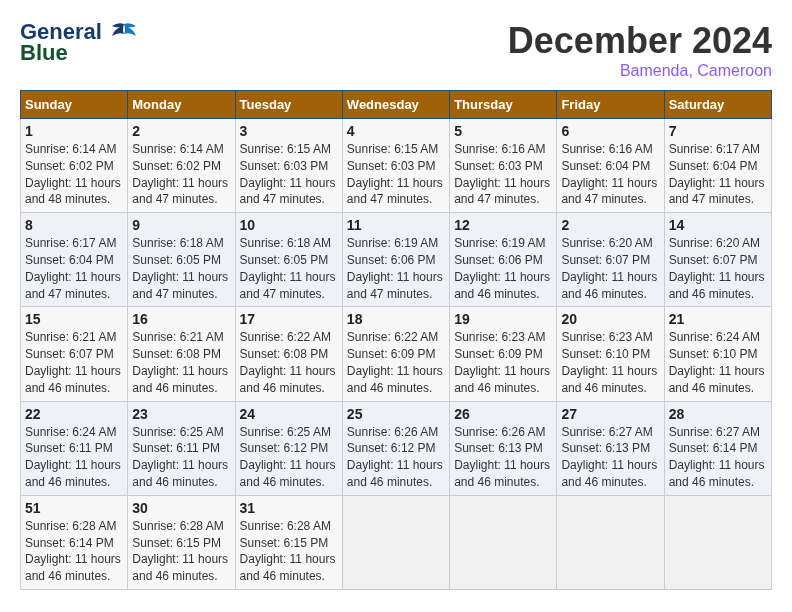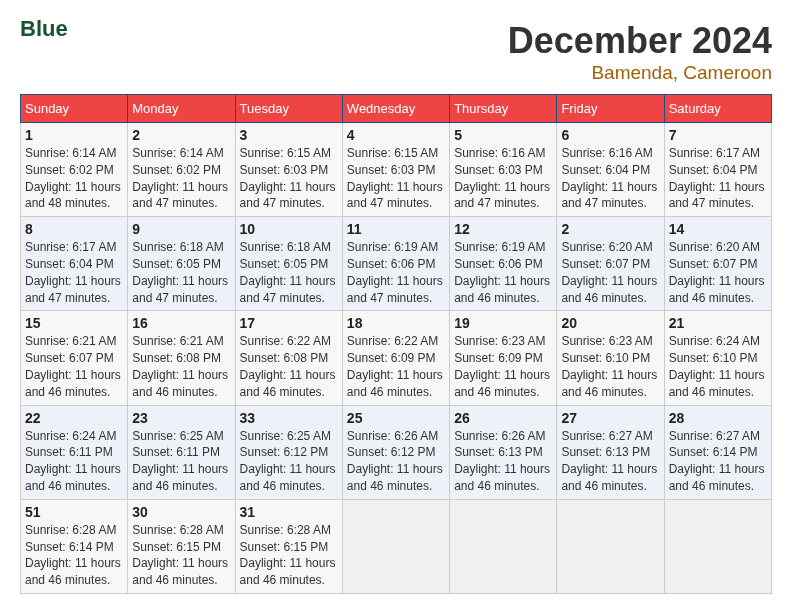--- a/index.html
+++ b/index.html
@@ -23,35 +23,35 @@
     }
     .title-block {
       text-align: right;
     }
     .month-title {
       font-size: 36px;
       font-weight: bold;
       color: #333;
     }
     .location-title {
-      font-size: 19px;
-      color: #a16207;
+      font-size: 16px;
+      color: #8b5cf6;
     }
     .calendar-table {
       width: 100%;
       border-collapse: collapse;
       font-size: 11px;
     }
     .calendar-table thead tr th {
-      background-color: #ef4444;
+      background-color: #a16207;
       color: #fff;
       padding: 6px 4px;
       text-align: left;
       font-size: 13px;
-      font-weight: normal;
+      font-weight: bold;
       border: 1px solid #1a4f8a;
     }
     .calendar-table tbody tr td {
       border: 1px solid #ccc;
       vertical-align: top;
       padding: 4px 4px;
       width: calc(100% / 7);
       height: 80px;
       color: #333;
       font-size: 10.5px;
@@ -77,20 +77,29 @@
     }
     td.empty {
       background: #f0f0f0 !important;
     }
   </style>
 </head>
 <body>
 
 <div class="header">
   <div class="logo">
+    <div style="display:flex; align-items:center; gap:2px;">
+      <div style="font-size:22px; font-weight:bold; color:#1a3a6b; line-height:1.1;">
+        <span style="color:#1a3a6b;">General</span>
+        <svg width="28" height="22" viewBox="0 0 28 22" style="vertical-align:middle; margin-left:2px;">
+          <path d="M14 2 Q20 0 26 4 Q22 6 18 5 Q24 8 26 14 Q20 10 14 12 Q16 8 14 2Z" fill="#1a7abf"></path>
+          <path d="M14 2 Q8 0 2 4 Q6 6 10 5 Q4 8 2 14 Q8 10 14 12 Q12 8 14 2Z" fill="#1a3a6b"></path>
+        </svg>
+      </div>
+    </div>
     <div style="font-size:22px; font-weight:bold; color:#14532d; margin-top:-4px;">Blue</div>
   </div>
   <div class="title-block">
     <div class="month-title">December 2024</div>
     <div class="location-title">Bamenda, Cameroon</div>
   </div>
 </div>
 
 <table class="calendar-table">
   <thead>
@@ -290,21 +299,21 @@
       </td>
         <td>
         <span class="day-number">23</span>
         <div class="day-info">
           Sunrise: 6:25 AM<br>
           Sunset: 6:11 PM<br>
           Daylight: 11 hours and 46 minutes.
         </div>
       </td>
         <td>
-        <span class="day-number">33</span>
+        <span class="day-number">24</span>
         <div class="day-info">
           Sunrise: 6:25 AM<br>
           Sunset: 6:12 PM<br>
           Daylight: 11 hours and 46 minutes.
         </div>
       </td>
         <td>
         <span class="day-number">25</span>
         <div class="day-info">
           Sunrise: 6:26 AM<br>

